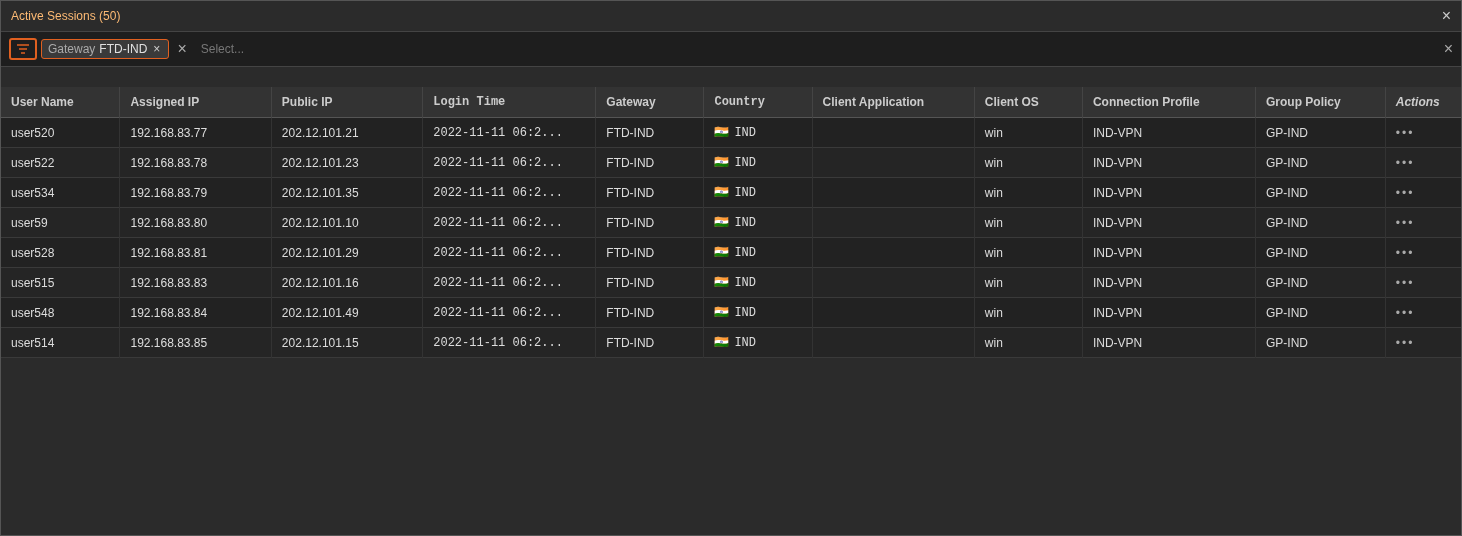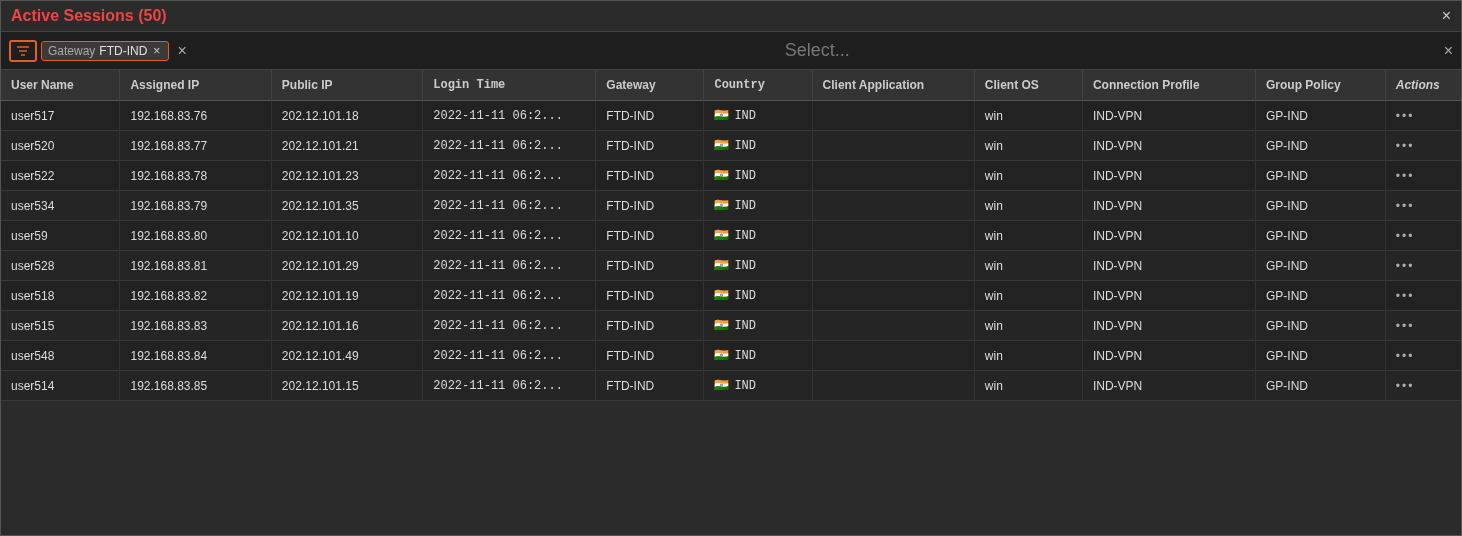--- a/index.html
+++ b/index.html
@@ -19,23 +19,23 @@
     }
     .title-bar {
       display: flex;
       align-items: center;
       justify-content: space-between;
       background: #2b2b2b;
       padding: 6px 10px;
       border-bottom: 1px solid #444;
     }
     .title-bar-title {
-      font-size: 16px;
-      font-weight: bold;
-      color: #ef4444;
+      font-size: 12px;
+      font-weight: normal;
+      color: #fdba74;
     }
     .title-bar-close {
       color: #aaa;
       cursor: pointer;
       font-size: 16px;
       background: none;
       border: none;
       color: #ccc;
     }
     .filter-bar {
@@ -79,37 +79,37 @@
       cursor: pointer;
       color: #aaa;
       font-size: 12px;
       background: none;
       border: none;
       color: #ccc;
       padding: 0 2px;
     }
     .filter-select-placeholder {
       color: #777;
-      font-size: 18px;
+      font-size: 12px;
       padding: 2px 6px;
       flex: 1;
-      text-align: center;
     }
     .filter-clear-btn {
       background: none;
       border: none;
       color: #aaa;
       font-size: 16px;
       cursor: pointer;
       margin-left: auto;
     }
     .table-wrapper {
       flex: 1;
       overflow-x: auto;
       overflow-y: auto;
+      margin-top: 20px;
     }
     table {
       width: 100%;
       border-collapse: collapse;
       table-layout: fixed;
     }
     thead tr {
       background: #333;
       border-bottom: 1px solid #555;
     }
@@ -210,38 +210,20 @@
           <th class="col-country">Country</th>
           <th class="col-clientapp">Client Application</th>
           <th class="col-clientos">Client OS</th>
           <th class="col-connprofile">Connection Profile</th>
           <th class="col-grouppolicy">Group Policy</th>
           <th class="col-actions">Actions</th>
         </tr>
       </thead>
       <tbody id="table-body">
           <tr>
-            <td class="col-username">user517</td>
-            <td class="col-assignedip">192.168.83.76</td>
-            <td class="col-publicip">202.12.101.18</td>
-            <td class="col-logintime">2022-11-11 06:2...</td>
-            <td class="col-gateway">FTD-IND</td>
-            <td class="col-country">
-              <div class="flag-cell">
-                <span>🇮🇳</span>
-                <span>IND</span>
-              </div>
-            </td>
-            <td class="col-clientapp"></td>
-            <td class="col-clientos">win</td>
-            <td class="col-connprofile">IND-VPN</td>
-            <td class="col-grouppolicy">GP-IND</td>
-            <td class="col-actions"><span class="actions-dots">•••</span></td>
-          </tr>
-          <tr>
             <td class="col-username">user520</td>
             <td class="col-assignedip">192.168.83.77</td>
             <td class="col-publicip">202.12.101.21</td>
             <td class="col-logintime">2022-11-11 06:2...</td>
             <td class="col-gateway">FTD-IND</td>
             <td class="col-country">
               <div class="flag-cell">
                 <span>🇮🇳</span>
                 <span>IND</span>
               </div>
@@ -303,38 +285,20 @@
             <td class="col-clientapp"></td>
             <td class="col-clientos">win</td>
             <td class="col-connprofile">IND-VPN</td>
             <td class="col-grouppolicy">GP-IND</td>
             <td class="col-actions"><span class="actions-dots">•••</span></td>
           </tr>
           <tr>
             <td class="col-username">user528</td>
             <td class="col-assignedip">192.168.83.81</td>
             <td class="col-publicip">202.12.101.29</td>
-            <td class="col-logintime">2022-11-11 06:2...</td>
-            <td class="col-gateway">FTD-IND</td>
-            <td class="col-country">
-              <div class="flag-cell">
-                <span>🇮🇳</span>
-                <span>IND</span>
-              </div>
-            </td>
-            <td class="col-clientapp"></td>
-            <td class="col-clientos">win</td>
-            <td class="col-connprofile">IND-VPN</td>
-            <td class="col-grouppolicy">GP-IND</td>
-            <td class="col-actions"><span class="actions-dots">•••</span></td>
-          </tr>
-          <tr>
-            <td class="col-username">user518</td>
-            <td class="col-assignedip">192.168.83.82</td>
-            <td class="col-publicip">202.12.101.19</td>
             <td class="col-logintime">2022-11-11 06:2...</td>
             <td class="col-gateway">FTD-IND</td>
             <td class="col-country">
               <div class="flag-cell">
                 <span>🇮🇳</span>
                 <span>IND</span>
               </div>
             </td>
             <td class="col-clientapp"></td>
             <td class="col-clientos">win</td>

